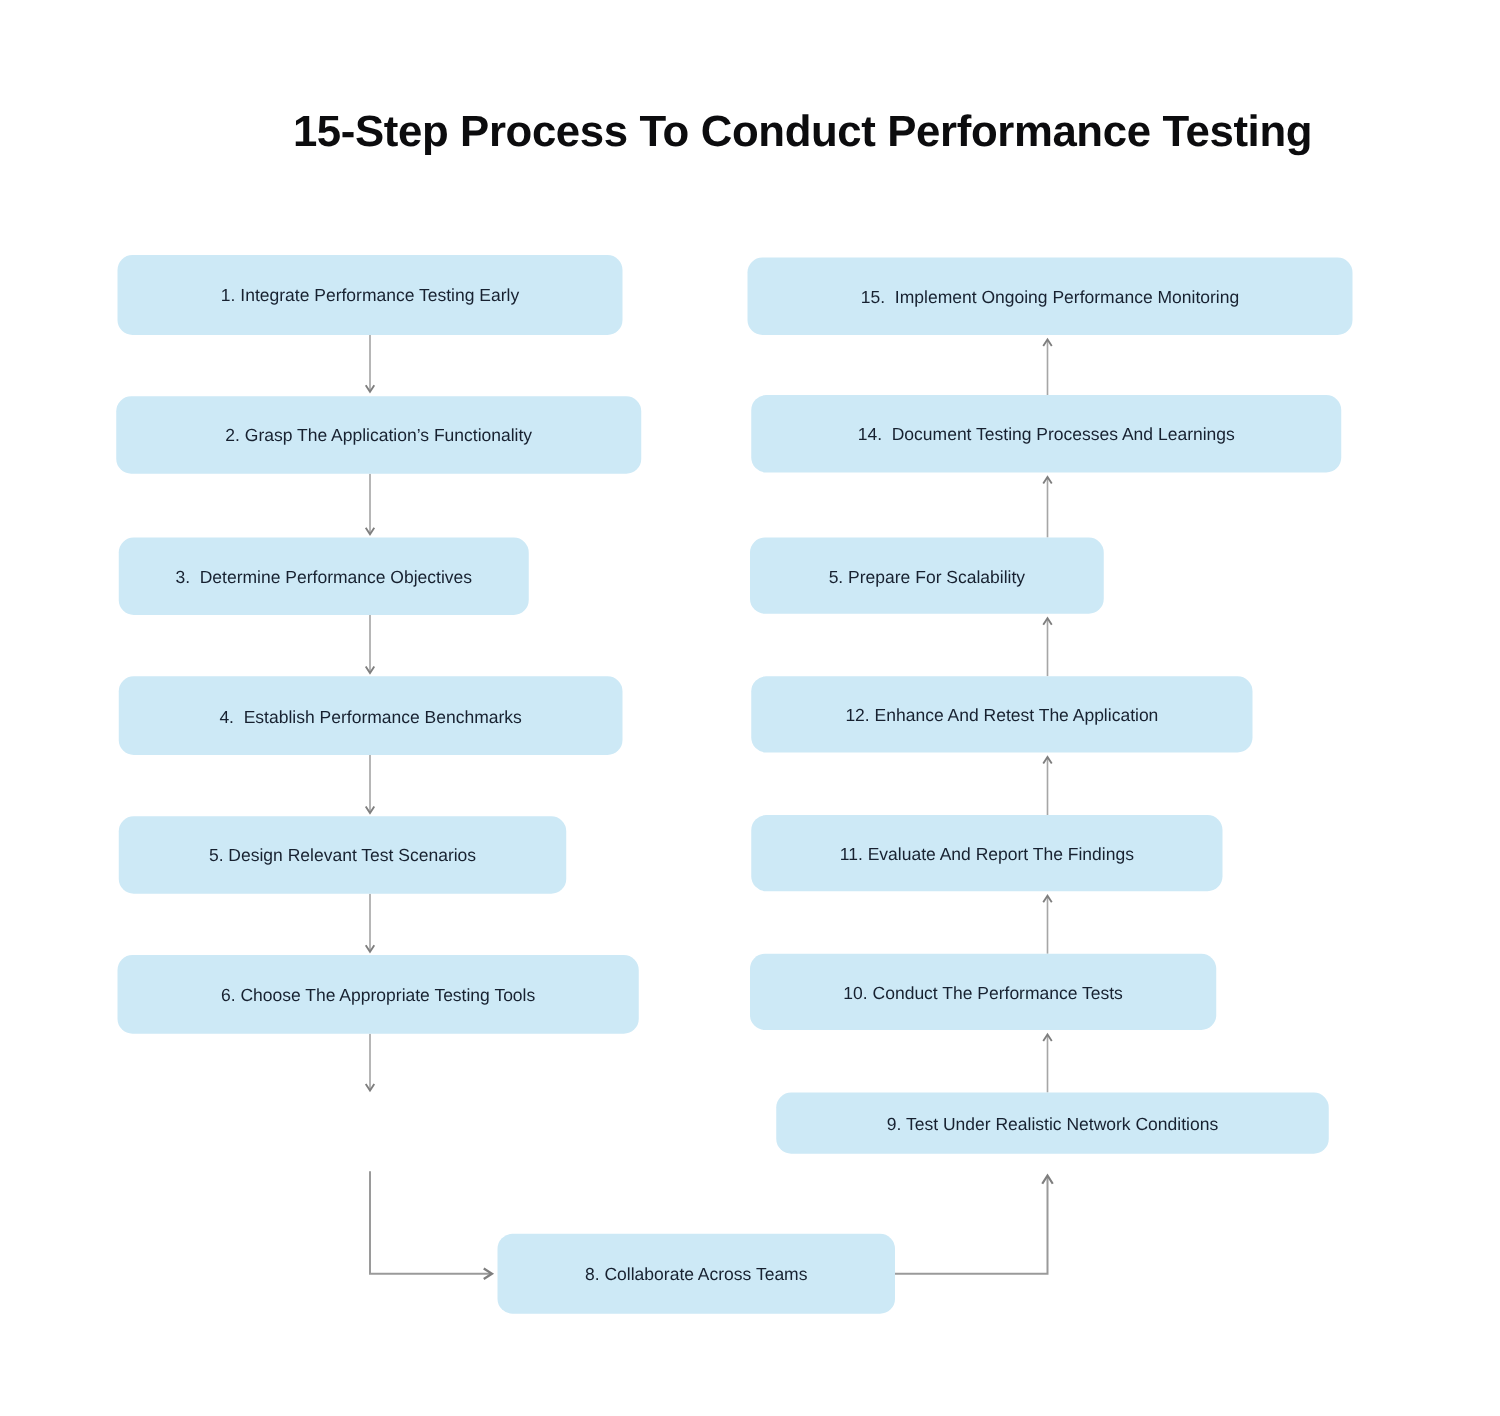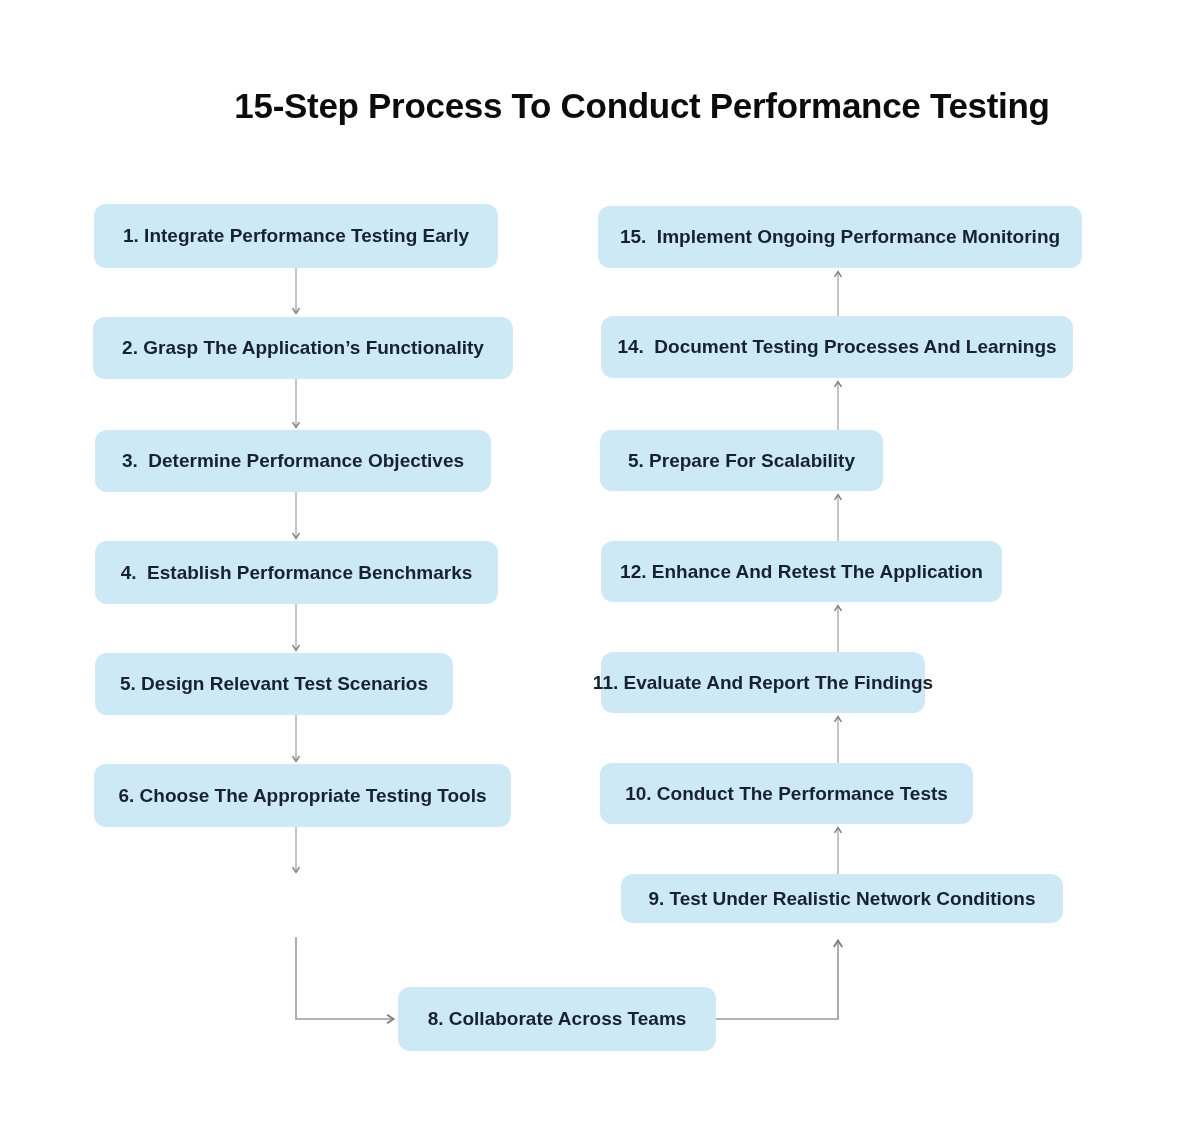--- a/index.html
+++ b/index.html
@@ -25,22 +25,22 @@
     position:absolute;left:0;top:0;width:1200px;height:1133px;
   }
   .step-box{
     position:absolute;
     display:flex;
     align-items:center;
     justify-content:center;
     background:var(--box-fill,#cde9f6);
     border-radius:12px;
     color:var(--box-text,#172130);
-    font-size:19px;
-    font-weight:700;
+    font-size:14px;
+    font-weight:400;
     white-space:pre;
     box-sizing:border-box;
     padding:0 12px;
   }
   .conn-line{stroke:var(--connector,#a6a6a6);stroke-width:1.3;fill:none;}
   .conn-elbow{stroke:#9a9a9a;stroke-width:1.6;fill:none;}
 </style>
 </head>
 <body>
 
@@ -69,28 +69,28 @@
     <line class="conn-line" x1="838" y1="874" x2="838" y2="828" marker-end="url(#chev)"></line>
     <line class="conn-line" x1="838" y1="763" x2="838" y2="717" marker-end="url(#chev)"></line>
     <line class="conn-line" x1="838" y1="652" x2="838" y2="606" marker-end="url(#chev)"></line>
     <line class="conn-line" x1="838" y1="541" x2="838" y2="495" marker-end="url(#chev)"></line>
     <line class="conn-line" x1="838" y1="430" x2="838" y2="382" marker-end="url(#chev)"></line>
     <line class="conn-line" x1="838" y1="316" x2="838" y2="272" marker-end="url(#chev)"></line>
   </svg>
 
   <div class="step-box" style="left:94px;  top:204px; width:404px; height:64px;">1. Integrate Performance Testing Early</div>
   <div class="step-box" style="left:93px;  top:317px; width:420px; height:62px;">2. Grasp The Application’s Functionality</div>
-  <div class="step-box" style="left:95px;  top:430px; width:396px; height:62px;">3.  Determine Performance Objectives</div>
+  <div class="step-box" style="left:95px;  top:430px; width:328px; height:62px;">3.  Determine Performance Objectives</div>
   <div class="step-box" style="left:95px;  top:541px; width:403px; height:63px;">4.  Establish Performance Benchmarks</div>
   <div class="step-box" style="left:95px;  top:653px; width:358px; height:62px;">5. Design Relevant Test Scenarios</div>
   <div class="step-box" style="left:94px;  top:764px; width:417px; height:63px;">6. Choose The Appropriate Testing Tools</div>
 
   <div class="step-box" style="left:398px; top:987px; width:318px; height:64px;">8. Collaborate Across Teams</div>
 
   <div class="step-box" style="left:601px; top:874px; width:442px; height:49px;margin-left:20px;">9. Test Under Realistic Network Conditions</div>
   <div class="step-box" style="left:600px; top:763px; width:373px; height:61px;">10. Conduct The Performance Tests</div>
-  <div class="step-box" style="left:601px; top:652px; width:324px; height:61px;">11. Evaluate And Report The Findings</div>
+  <div class="step-box" style="left:601px; top:652px; width:377px; height:61px;">11. Evaluate And Report The Findings</div>
   <div class="step-box" style="left:601px; top:541px; width:401px; height:61px;text-align:right;">12. Enhance And Retest The Application</div>
   <div class="step-box" style="left:600px; top:430px; width:283px; height:61px;">5. Prepare For Scalability</div>
   <div class="step-box" style="left:601px; top:316px; width:472px; height:62px;">14.  Document Testing Processes And Learnings</div>
   <div class="step-box" style="left:598px; top:206px; width:484px; height:62px;">15.  Implement Ongoing Performance Monitoring</div>
 
 </div>
 
 </body></html>

